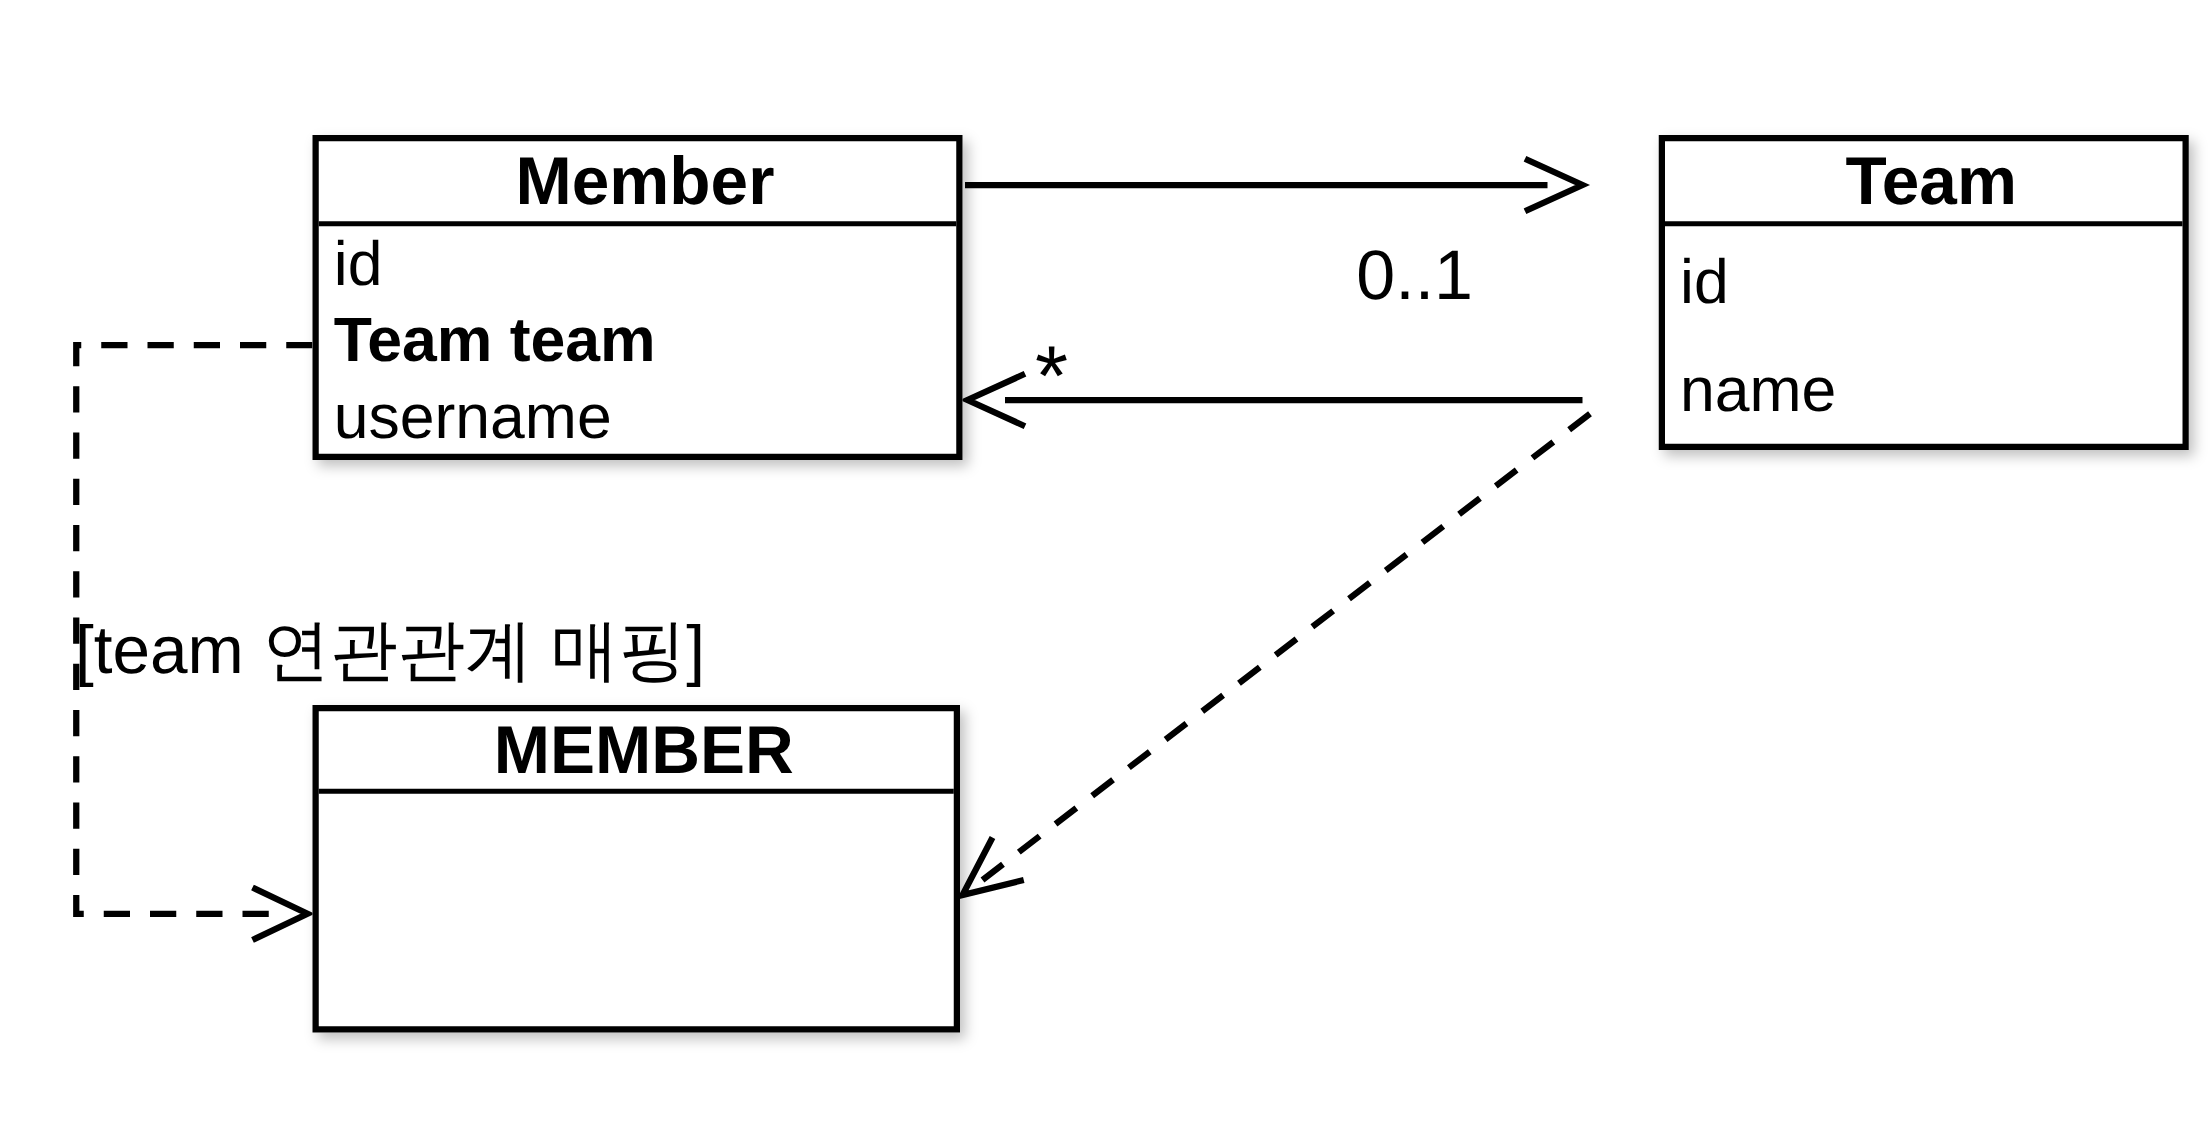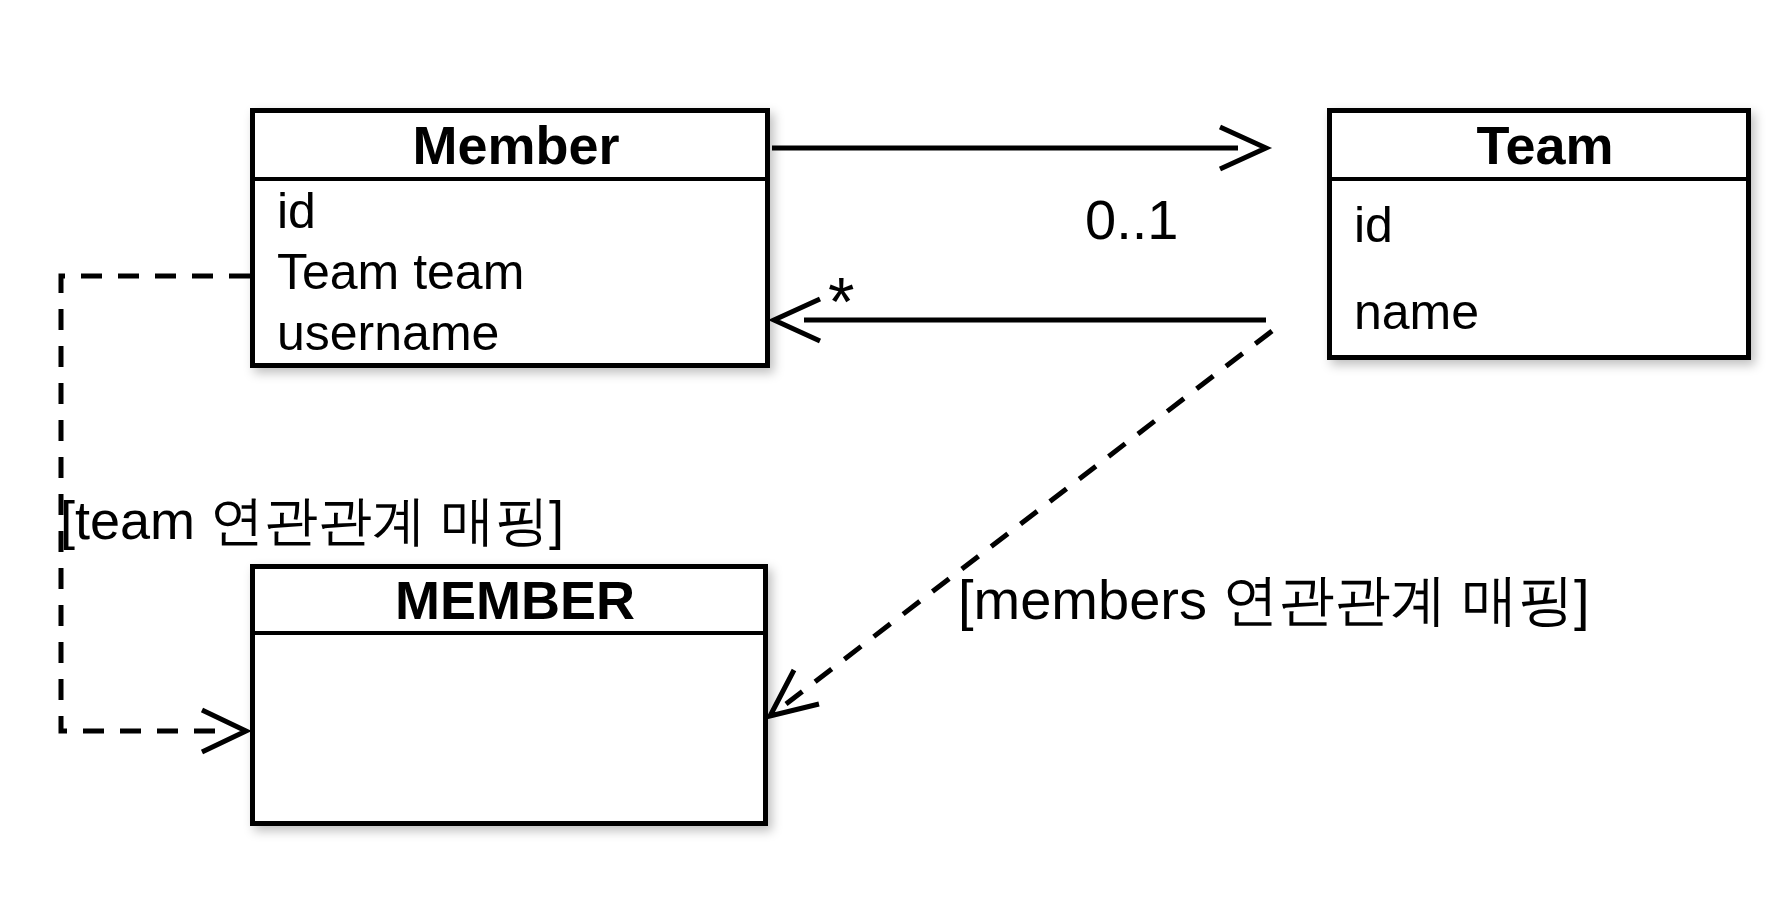--- a/index.html
+++ b/index.html
@@ -49,26 +49,26 @@
   }
   .rows {
     flex: 1 1 auto;
     display: flex;
     flex-direction: column;
   }
   .row {
     flex: 1 1 0;
     display: flex;
     align-items: center;
-    padding-left: 22px;
+    padding-left: 12px;
     font-size: 50px;
     line-height: 1;
     white-space: nowrap;
   }
-  .row.bold { font-weight: normal; }
+  .row.bold { font-weight: bold; }
 
   #member-class { left: 250px; top: 108px; width: 520px; height: 260px; }
   #member-class .title { height: 64px; }
 
   #team-class { left: 1327px; top: 108px; width: 424px; height: 252px; }
   #team-class .title { height: 64px; }
 
   #member-table { left: 250px; top: 564px; width: 518px; height: 262px; }
   #member-table .title { height: 62px; }
   #member-table .pk-row { flex: 0 0 64px; }
@@ -127,15 +127,14 @@
   </div>
 
   <div class="entity" id="member-table">
     <div class="title">MEMBER</div>
     <div class="divider"></div>
   </div>
 
   <div class="float-label" id="label-mult-01">0..1</div>
   <div class="float-label" id="label-mult-star">*</div>
   <div class="float-label" id="label-team-mapping">[team 연관관계 매핑]</div>
-  <div class="float-label" id="label-members-mapping">[members 연관관계 매핑]</div>
 
 </div>
 
 </body></html>

